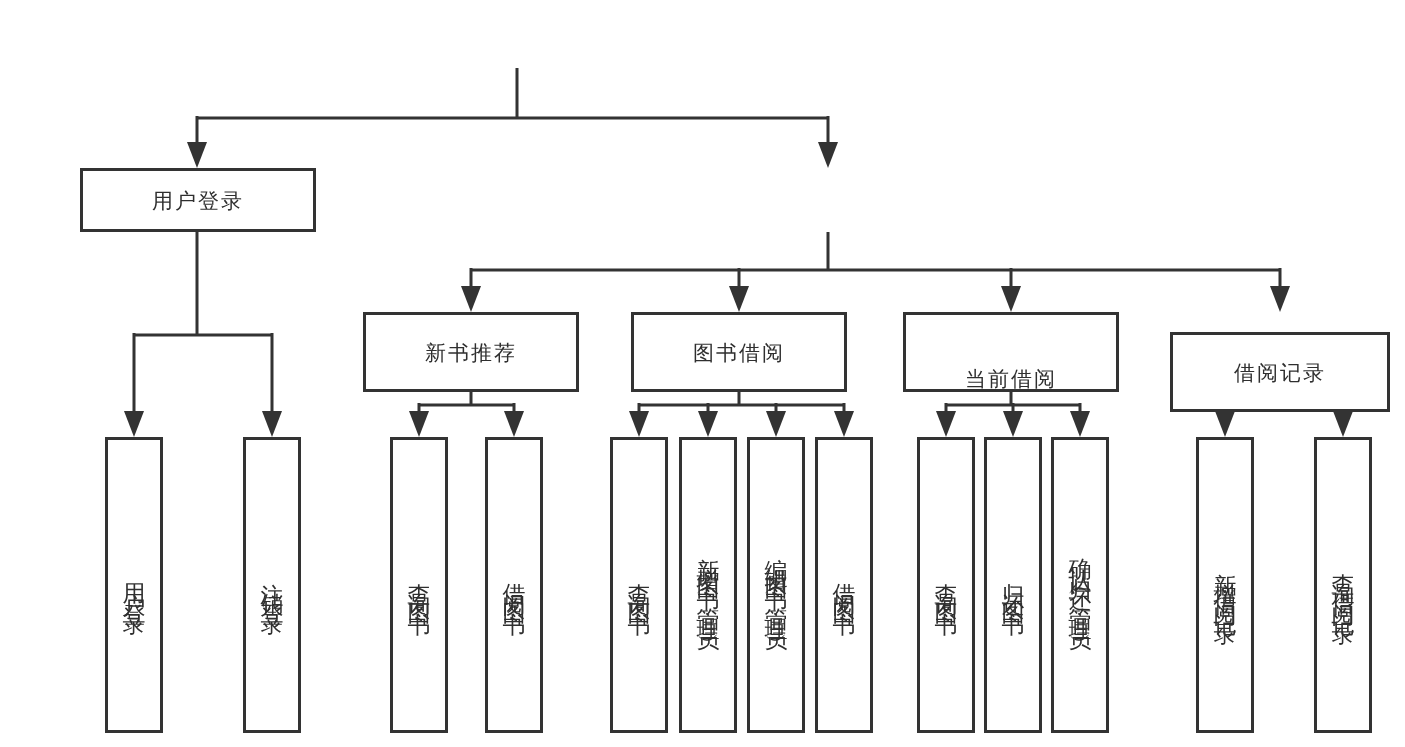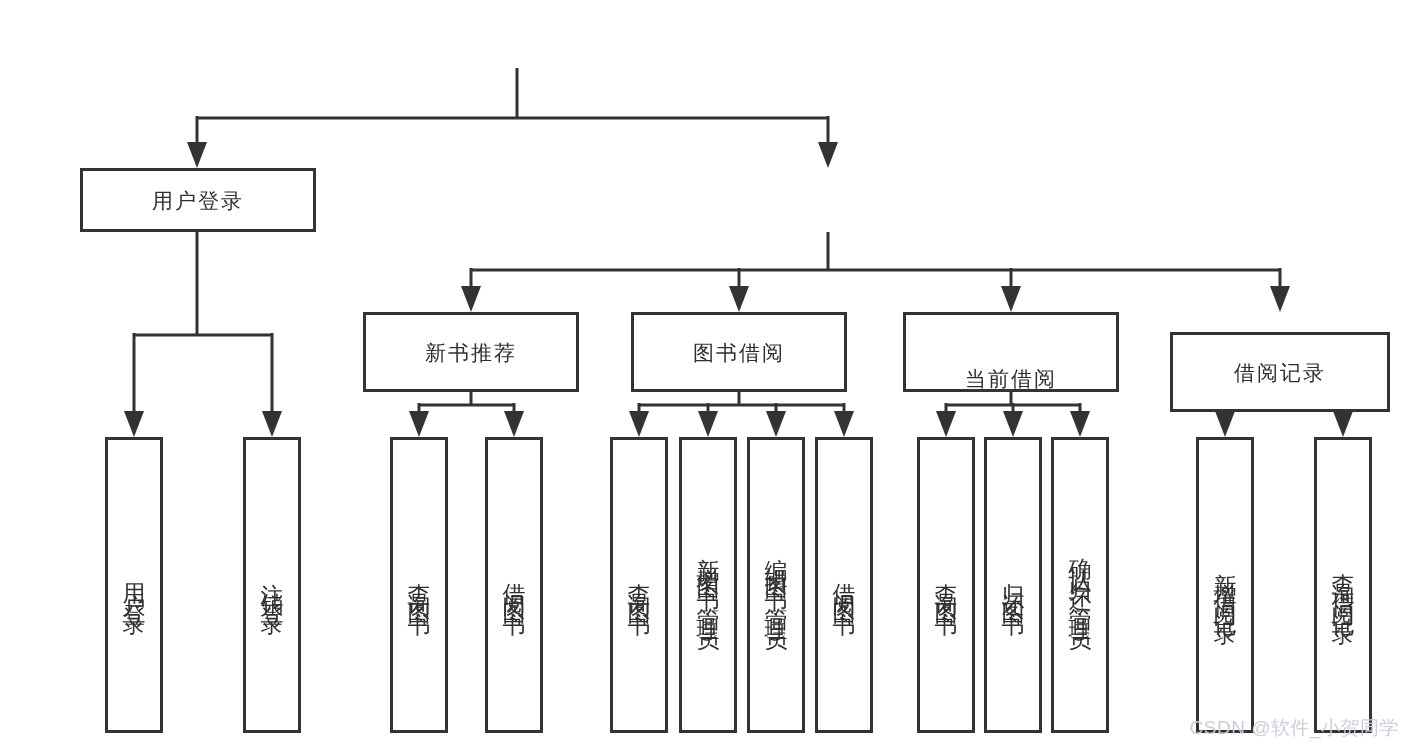--- a/index.html
+++ b/index.html
@@ -142,14 +142,13 @@
     <span>确认归还（管理员）</span>
   </div>
 
   <div class="box leaf" style="left:1196px;">
     <span>新增借阅记录</span>
   </div>
   <div class="box leaf" style="left:1314px;">
     <span>查询借阅记录</span>
   </div>
 
-  <div class="watermark">CSDN @软件_小贺同学</div>
 </div>
 
 </body></html>

